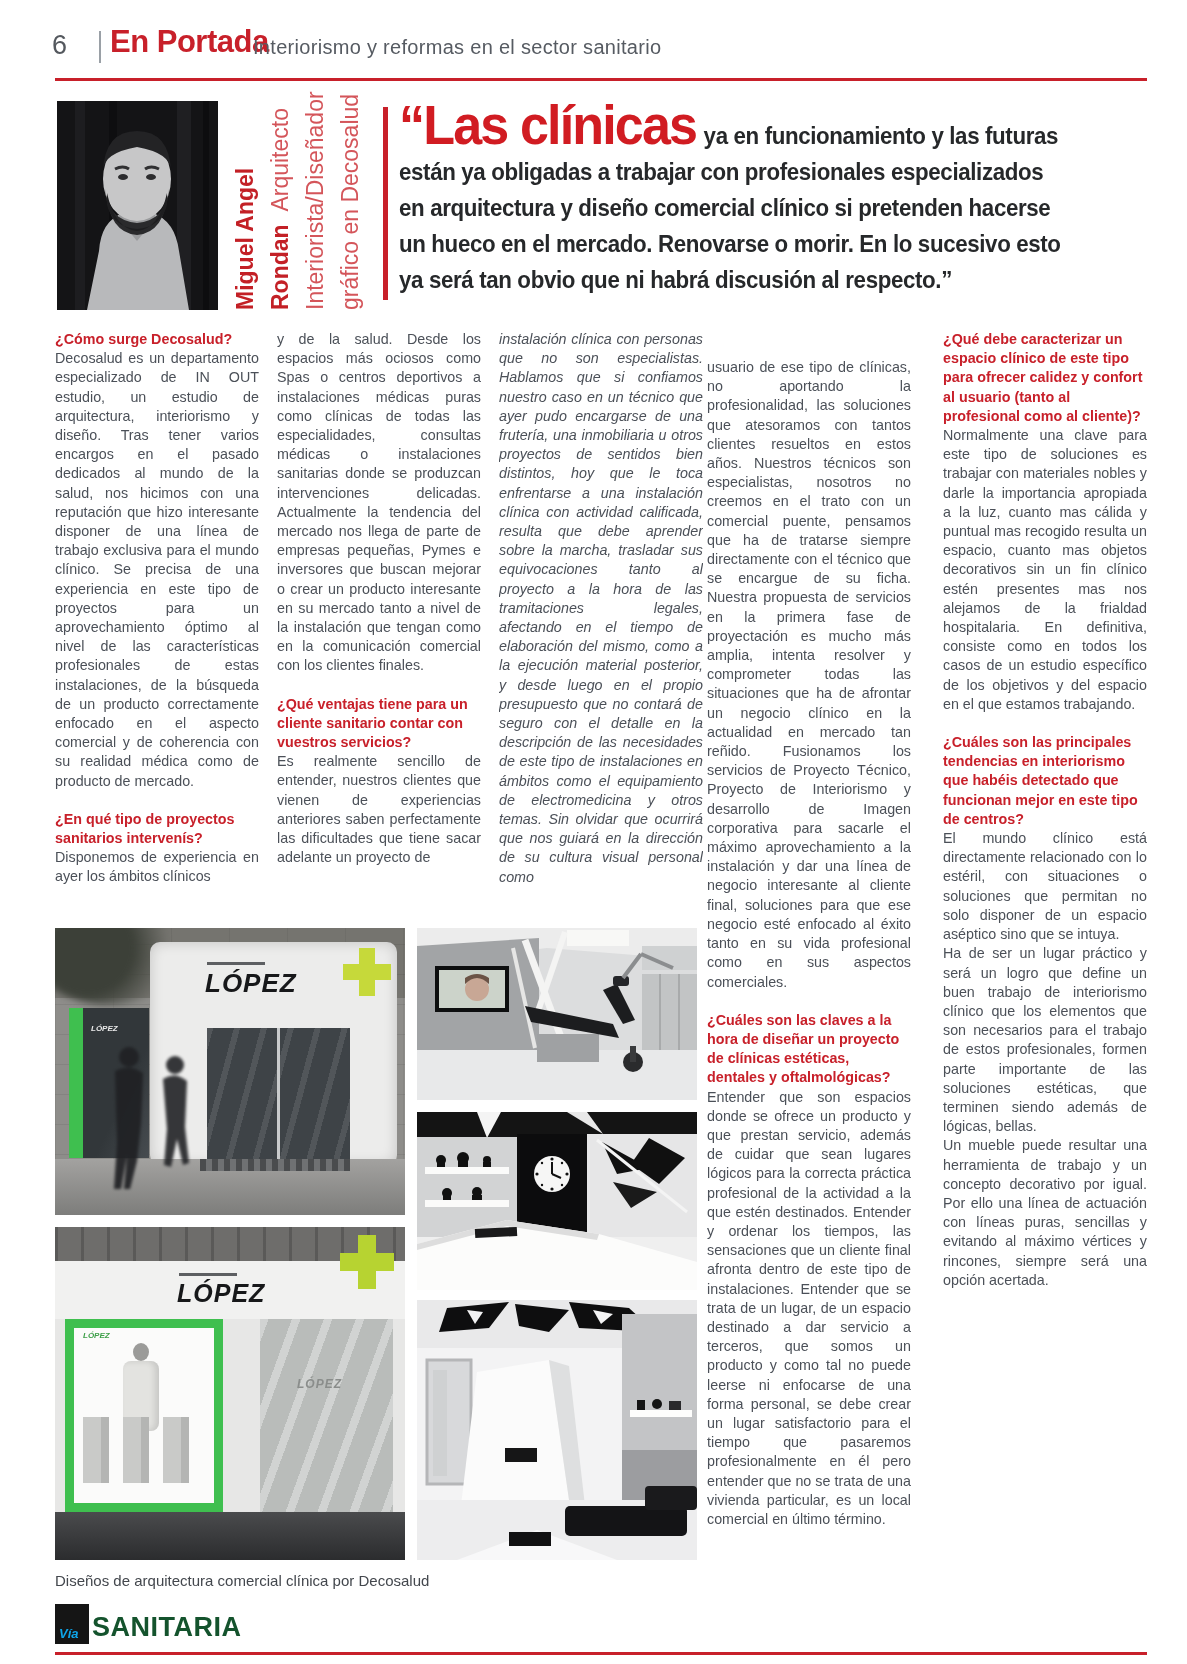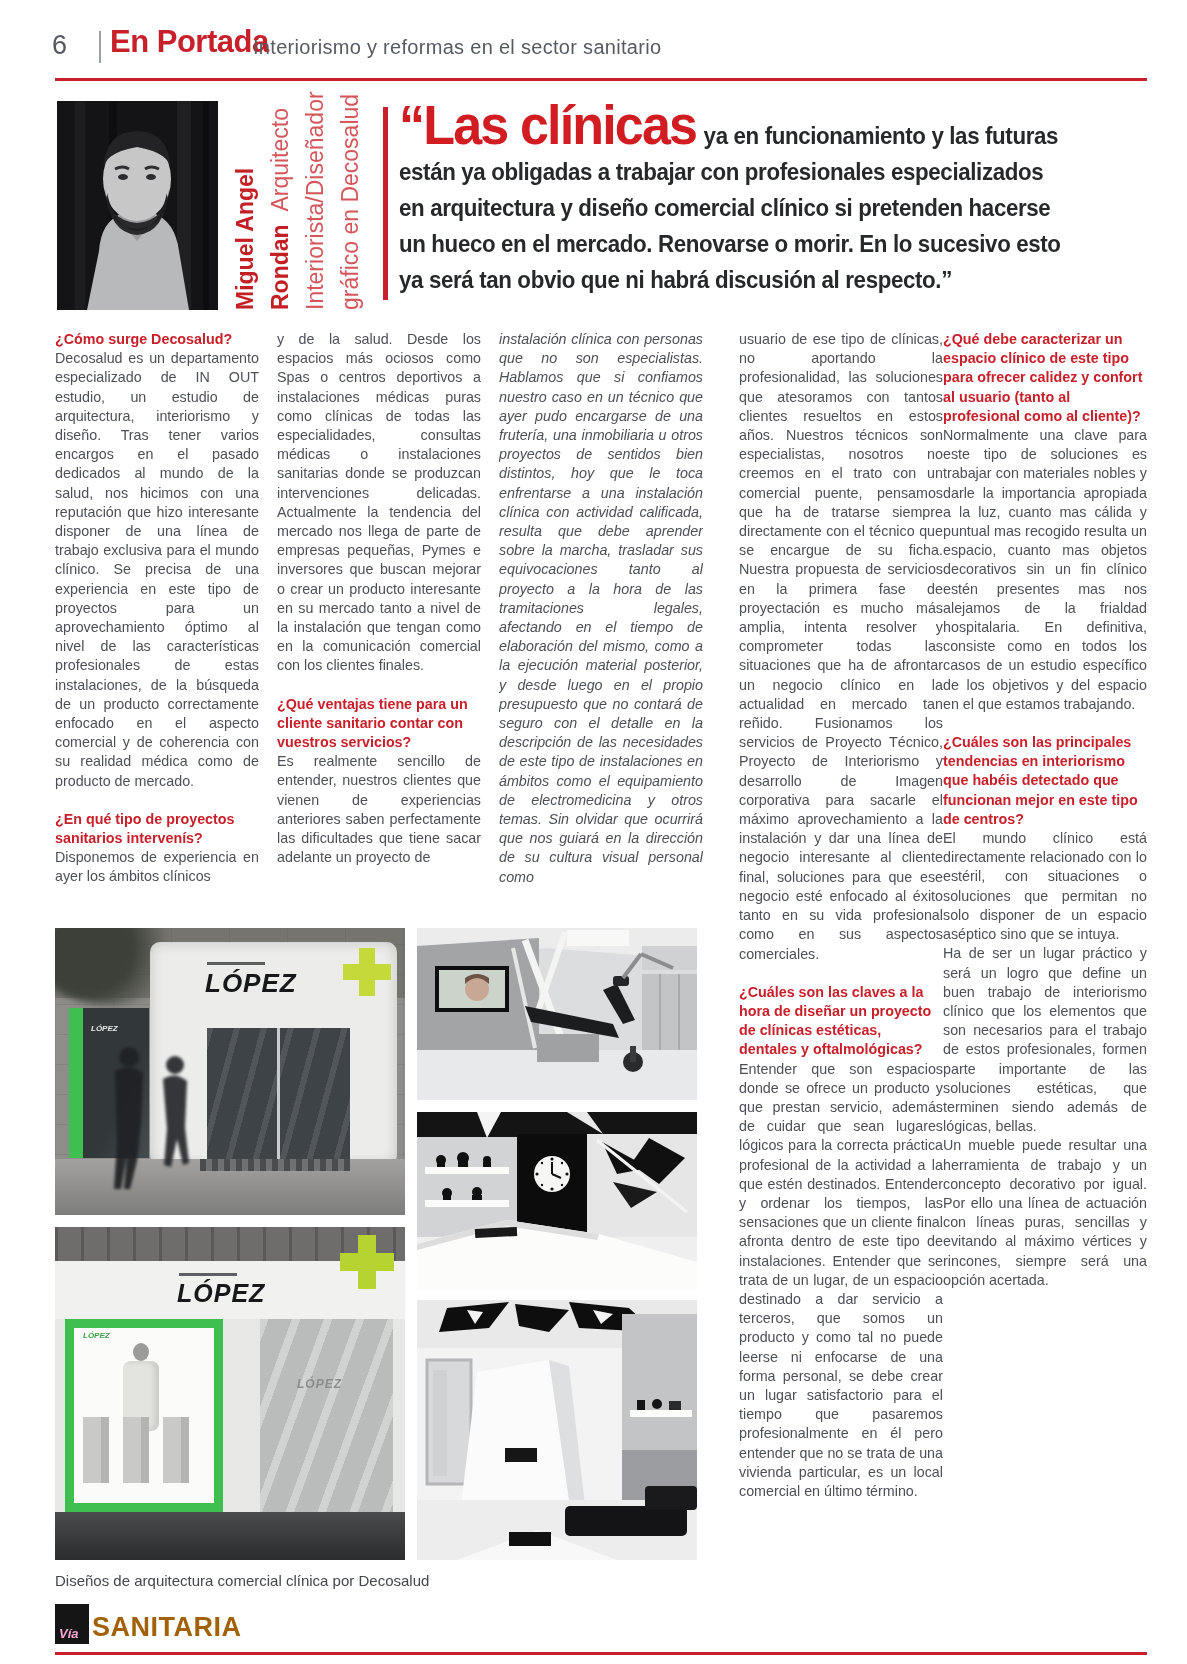--- a/index.html
+++ b/index.html
@@ -31,21 +31,21 @@
   .quote{position:absolute;left:399px;top:96px;width:800px;transform:scaleX(0.93);transform-origin:0 0;}
   .q-first{display:flex;align-items:baseline;white-space:nowrap;}
   .q-lead{font-weight:bold;color:#d11c22;font-size:56px;letter-spacing:-2px;line-height:58px;}
   .q-l{font-weight:bold;color:#26282a;font-size:24px;line-height:36px;letter-spacing:-0.4px;white-space:nowrap;}
   .q-first .q-l{margin-left:8px;}
 
   
   .col{position:absolute;top:330px;width:204px;font-size:14.3px;line-height:19.2px;
        color:var(--body);text-align:justify;hyphens:auto;overflow:hidden;}
   .col.short{height:600px;} .col.tall{height:1272px;}
-  .c1{left:55px;} .c2{left:277px;} .c3{left:499px;font-style:italic;} .c4{left:739px;} .c5{left:943px;}
+  .c1{left:55px;} .c2{left:277px;} .c3{left:499px;font-style:italic;} .c4{left:707px;margin-top:28px;} .c5{left:943px;}
   .col p{margin:0;}
   .col h3{margin:19px 0 0 0;font-size:14.3px;line-height:19.2px;color:var(--accent);
           text-align:left;font-weight:bold;}
   .col h3:first-child{margin-top:0;}
 
   
   .ph{position:absolute;overflow:hidden;background:#cfcfcf;}
   .ph-sf1{left:55px;top:928px;width:350px;height:287px;}
   .ph-sf2{left:55px;top:1227px;width:350px;height:333px;}
   .ph-dent{left:417px;top:928px;width:280px;height:172px;}
@@ -101,23 +101,23 @@
       repeating-linear-gradient(90deg,#c9cac8 0 18px,#b4b5b3 18px 26px,transparent 26px 40px);}
   .sf2-winlogo{left:28px;top:104px;font-size:8px;color:#3fa04a;font-weight:bold;font-style:italic;}
   .sf2-door{left:205px;top:92px;width:133px;height:193px;background:
       repeating-linear-gradient(110deg,rgba(255,255,255,.35) 0 8px,rgba(255,255,255,0) 8px 30px),#b9bcba;}
   .sf2-doorlogo{left:242px;top:150px;font-size:12px;color:#8a8d8b;}
   .sf2-pave{left:0;bottom:0;width:100%;height:48px;background:linear-gradient(#4a4b4d,#2b2c2e);}
 
   
   .caption{position:absolute;left:55px;top:1572px;font-size:15px;color:#43474d;}
   .via-box{position:absolute;left:55px;top:1604px;width:34px;height:40px;background:#151515;}
-  .via-txt{position:absolute;left:4px;bottom:3px;color:#f9a8d4;font-size:13px;font-weight:bold;font-style:italic;}
+  .via-txt{position:absolute;left:4px;bottom:3px;color:#0ea5e9;font-size:13px;font-weight:bold;font-style:italic;}
   .sanitaria{position:absolute;left:92px;top:1612px;font-size:27px;font-weight:bold;
-      color:#a16207;letter-spacing:0.5px;}
+      color:#14532d;letter-spacing:0.5px;}
 </style>
 </head>
 <body>
 
 <div class="page">
 
   <div class="pagenum">6</div>
   <div class="hdr-divider"></div>
   <div class="section-title">En Portada</div>
   <div class="hdr-subtitle">Interiorismo y reformas en el sector sanitario</div>

